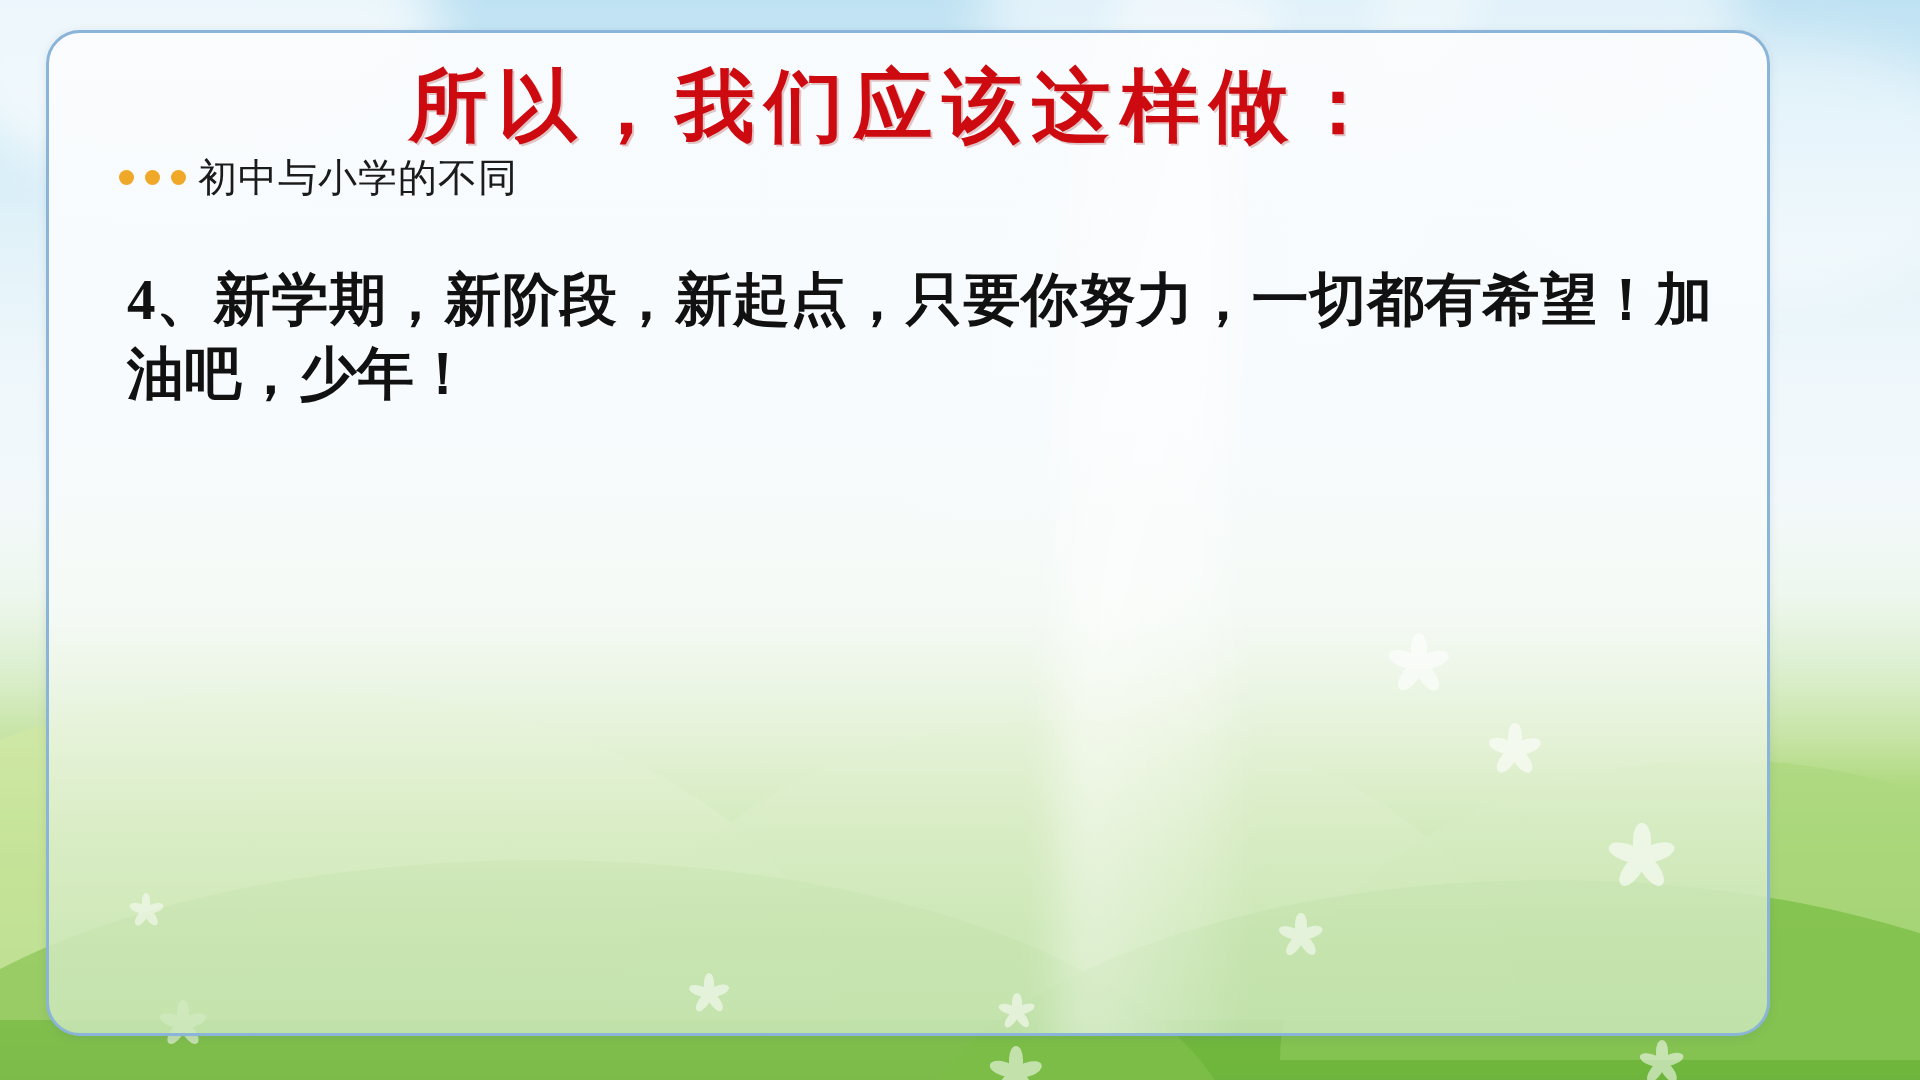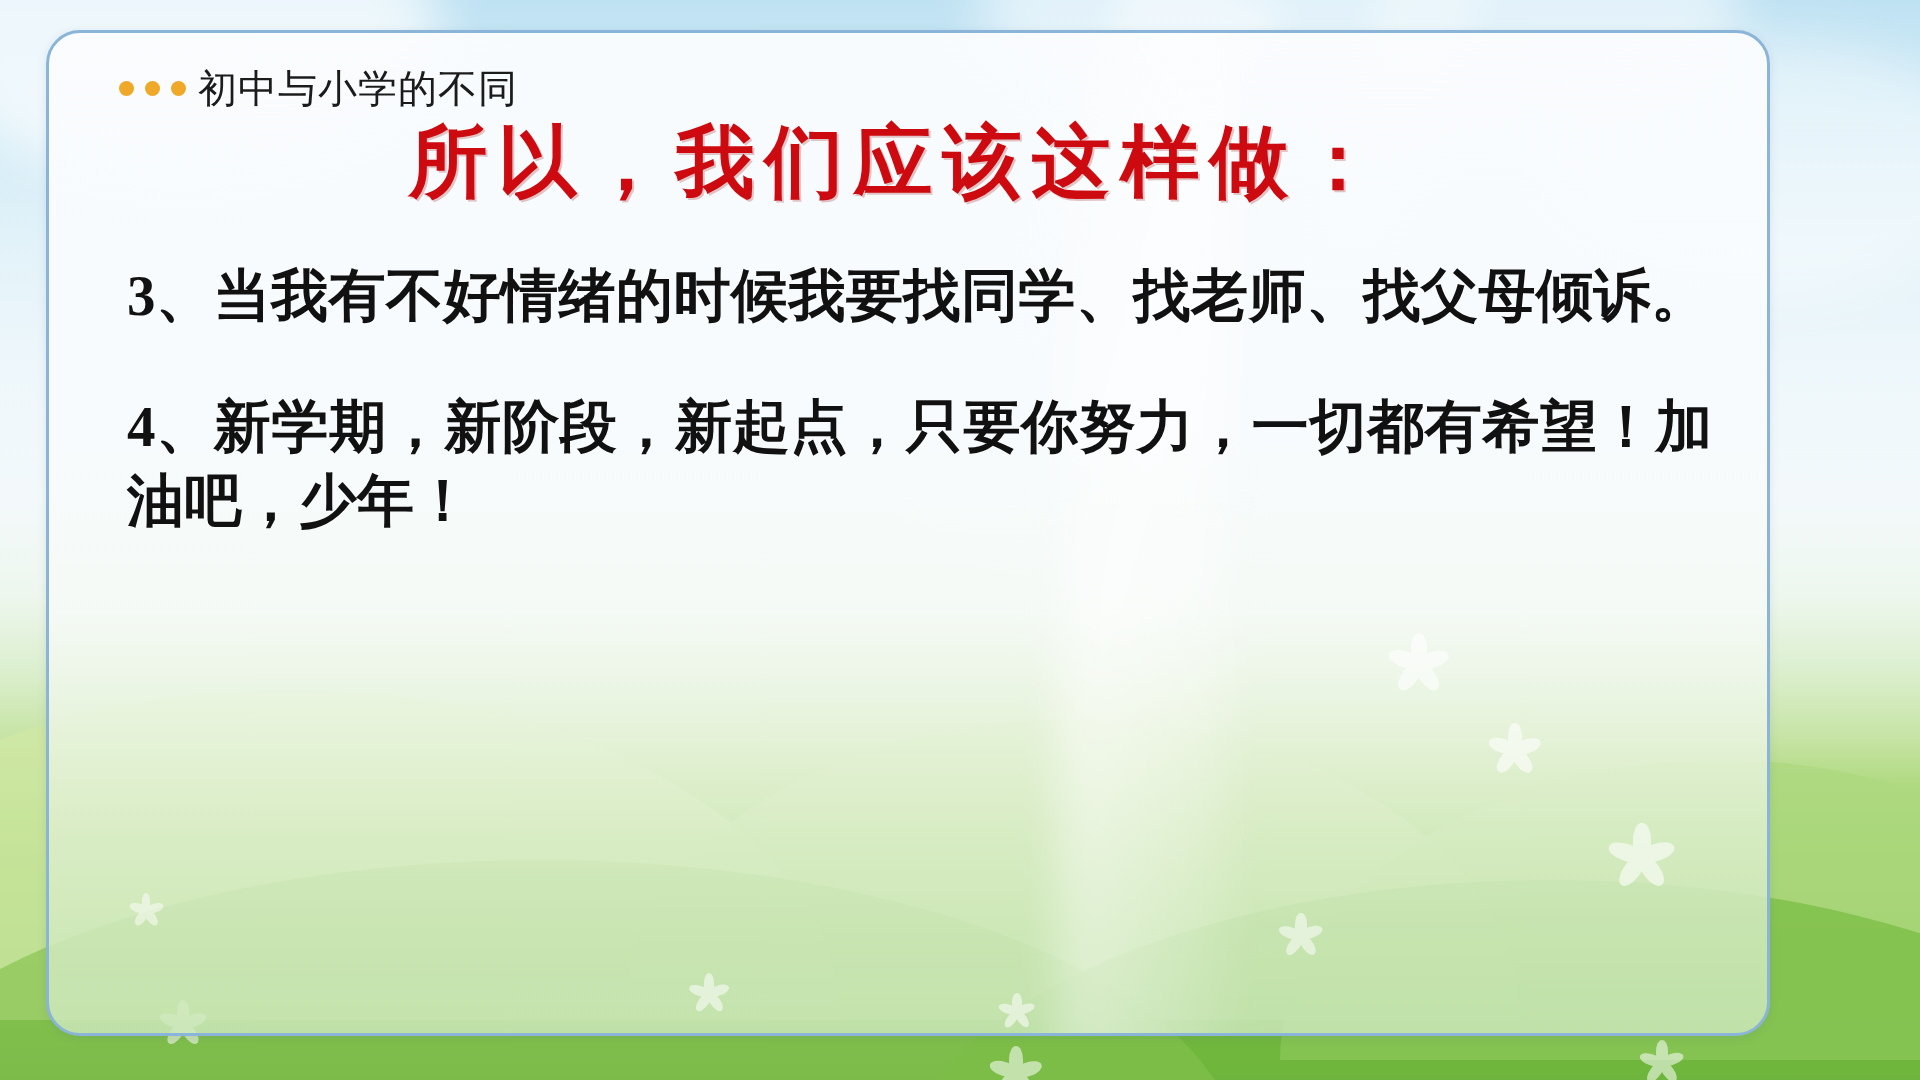--- a/index.html
+++ b/index.html
@@ -258,31 +258,30 @@
     <div class="flower" style="left:80px; top:860px; width:34px; height:34px; opacity:.50;">
       <span style="transform:rotate(0deg)"></span>
         <span style="transform:rotate(72deg)"></span>
         <span style="transform:rotate(144deg)"></span>
         <span style="transform:rotate(216deg)"></span>
         <span style="transform:rotate(288deg)"></span>
     </div>
 
     <div id="panel-inner">
 
+      <div id="title">所以，我们应该这样做：</div>
+
       <div id="eyebrow">
         <div id="dots">
           <i></i>
             <i></i>
             <i></i>
         </div>
         <div id="eyebrow-text">初中与小学的不同</div>
       </div>
 
-      <div id="title">所以，我们应该这样做：</div>
-
       <div id="list">
-        <p class="item">3、当我有不好情绪的时候我要找同学、找老师、找父母倾诉。</p>
         <p class="item">4、新学期，新阶段，新起点，只要你努力，一切都有希望！加油吧，少年！</p>
       </div>
 
     </div>
   </div>
 </div>
 
 </body></html>

